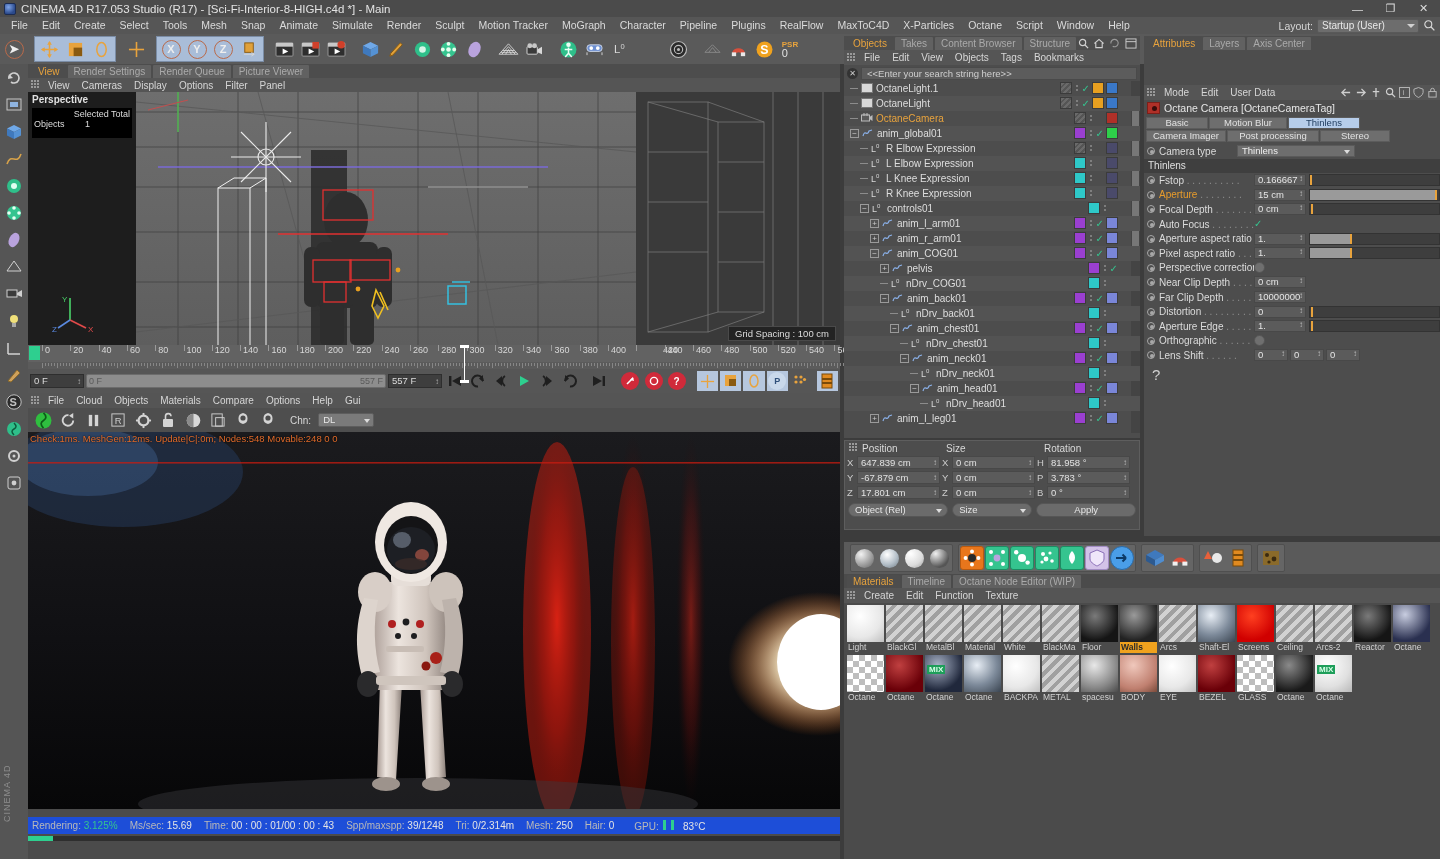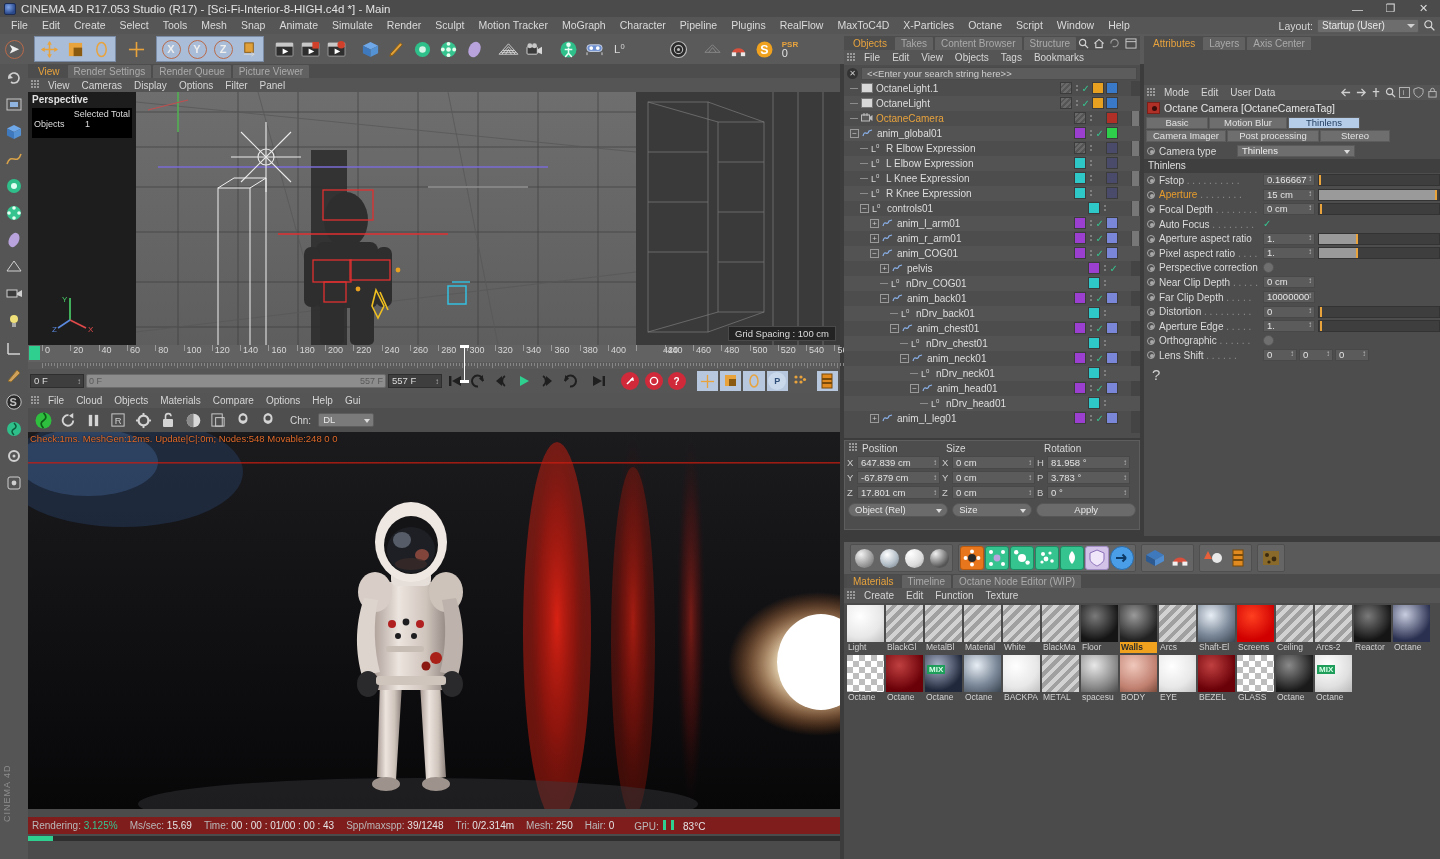--- a/index.html
+++ b/index.html
@@ -112,21 +112,21 @@
   .lvT { width:22px;height:22px;display:flex;align-items:center;justify-content:center; }
   .chnlbl { font-size:10px; color:#d8d8d8; margin-left:8px; }
   .chnsel { width:56px;height:14px;background:#7a7a7a;border:1px solid #5d5d5d;border-radius:2px;
             font-size:9.5px;color:#e8e8e8;padding-left:4px;line-height:12px;position:relative;
             margin-left:4px;}
   .chnsel .arr { position:absolute;right:3px;top:5px;border-left:3.5px solid transparent;
                  border-right:3.5px solid transparent;border-top:4px solid #ddd;}
   .render { position:relative; width:812px; height:377px; overflow:hidden; }
   .statline { position:absolute; left:2px; top:1px; font-size:9.5px; color:#e06a2a;
               z-index:4; white-space:nowrap; text-shadow:0 0 2px #000; }
-  .botstat { position:absolute; left:0; bottom:25px; width:812px; height:17px; background:#7f1d1d;
+  .botstat { position:absolute; left:0; bottom:25px; width:812px; height:17px; background:#1d4ed8;
              display:flex; align-items:center; font-size:10px; color:#e4e4e4; padding-left:4px;
              gap:12px; }
   .botstat b { font-weight:normal; color:#b9b9b9; }
   .progbar { position:absolute; left:0; bottom:18px; width:812px; height:5px; background:#2e2e2e;}
   .progbar i { display:block; height:5px; background:#2ecf8f; }
 
   
   .omPane { position:absolute; left:844px; top:36px; width:296px; height:402px; background:#4d4d4d; }
   .omTabs { height:14px; display:flex; align-items:flex-end; padding-left:3px; }
   .omMenu { height:15px; display:flex; align-items:center; background:#555; padding-left:3px; }
@@ -215,21 +215,21 @@
          text-align:center; line-height:10px; }
   .atb.on { background:#b6cdea; color:#1d3a5c; }
   .secHead { height:14px; background:#3f3f3f; font-size:10px; color:#e0e0e0; padding-left:4px;
              line-height:14px; }
   .prow { height:14.6px; display:flex; align-items:center; padding-left:3px; font-size:10px;
           color:#dcdcdc; }
   .radio { width:8px;height:8px;border-radius:50%;border:1px solid #a8a8a8; margin-right:4px;
            position:relative; flex:0 0 auto; }
   .radio:after { content:''; position:absolute;left:2px;top:2px;width:4px;height:4px;
                  border-radius:50%; background:#a8a8a8; }
-  .plabel { width:104px; white-space:nowrap; overflow:hidden; }
+  .plabel { width:95px; white-space:nowrap; overflow:hidden; }
   .plabel.hot { color:#e89c2c; }
   .pfield { width:52px;height:12px; background:#5b5b5b; border:1px solid #484848; color:#e6e6e6;
             font-size:9.5px; padding-left:3px; line-height:10px; position:relative; flex:0 0 auto; }
   .pfield .sp { position:absolute; right:2px; top:-1px; font-size:8px; color:#b9b9b9; }
   .pslider { height:12px; background:#3e3e3e; border:1px solid #333; margin-left:3px; flex:1;
              position:relative; }
   .pslider .fill { position:absolute;left:0;top:0;height:100%; background:#9a9a9a; }
   .pslider .knob { position:absolute; top:0; width:2px; height:100%; background:#e8a33d; }
   .pcheck { width:10px;height:10px; color:#35c48f; font-size:10px; line-height:9px; }
   .ptoggle { width:11px;height:11px;border-radius:50%; background:#6f6f6f; border:1px solid #555; }

